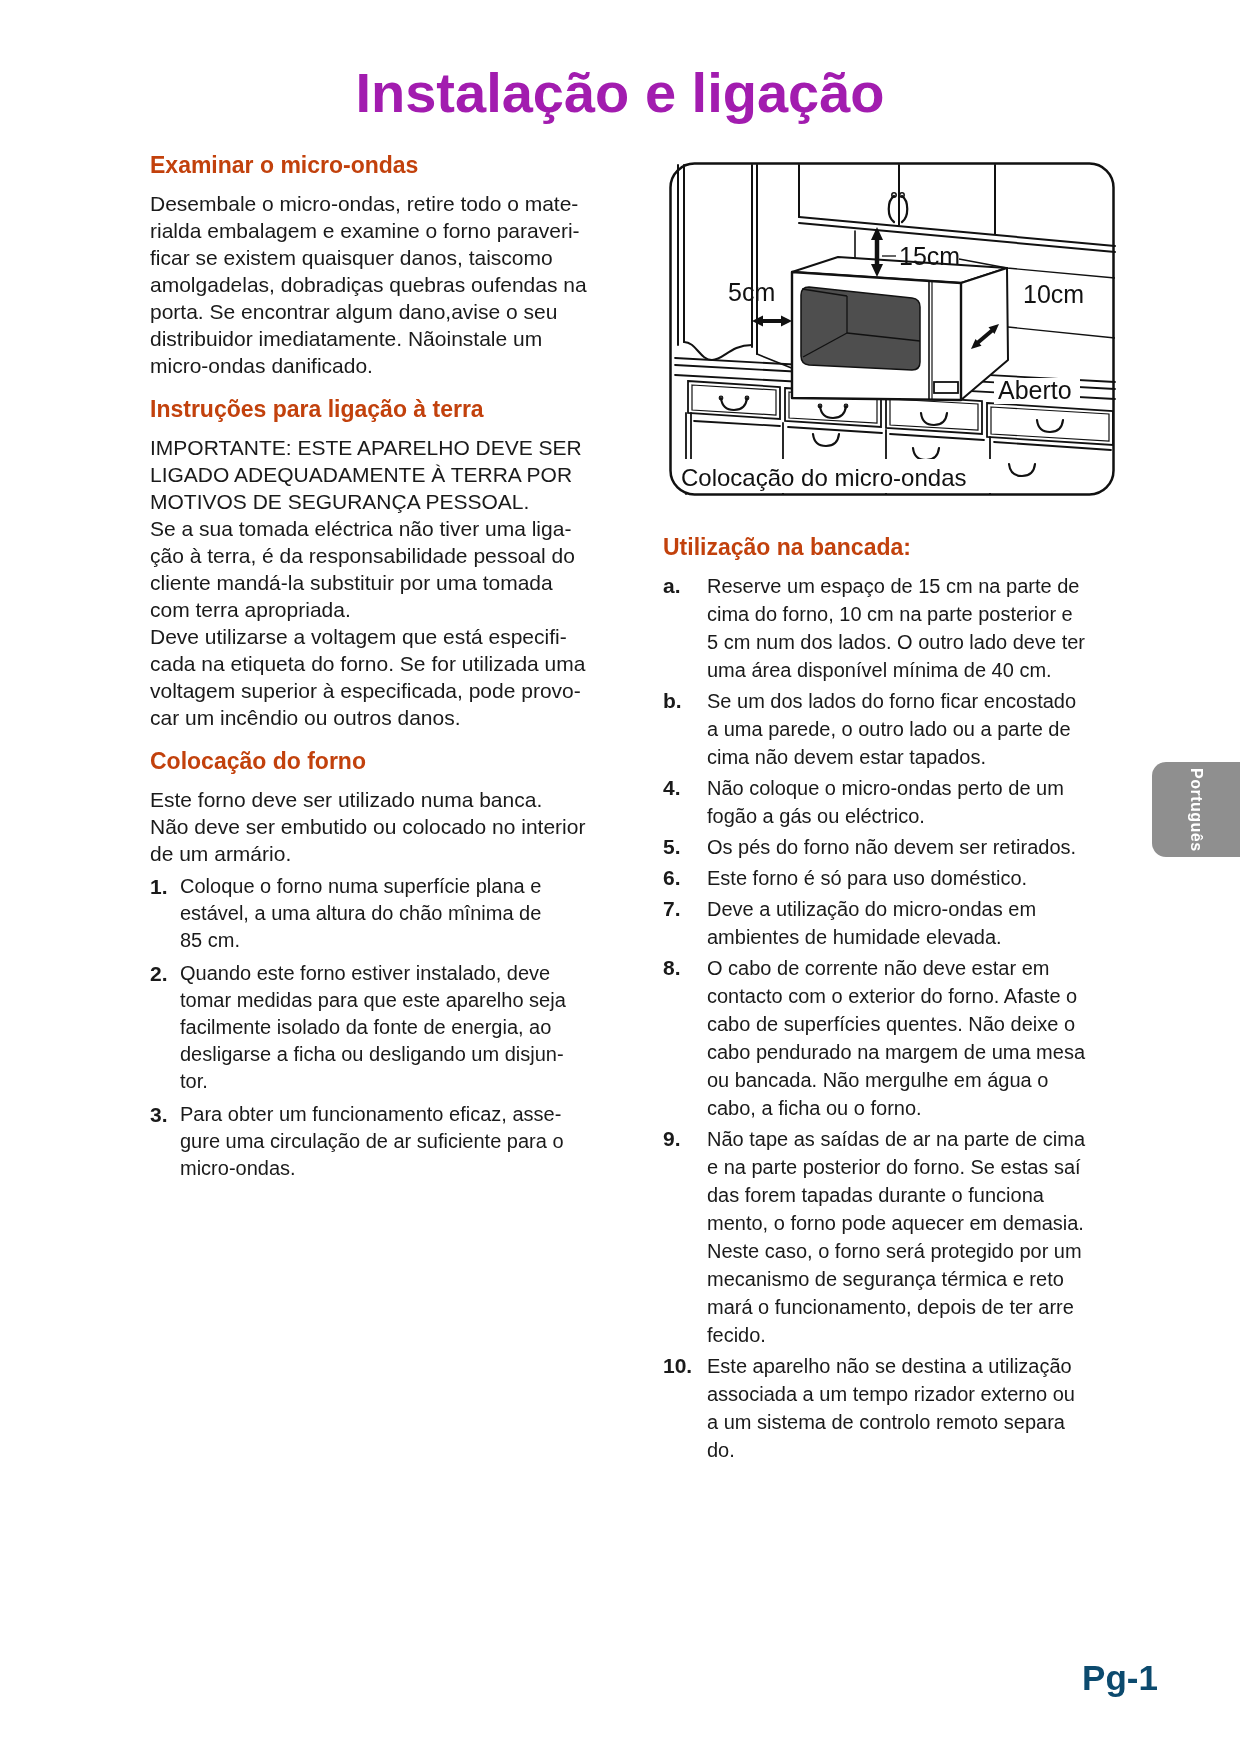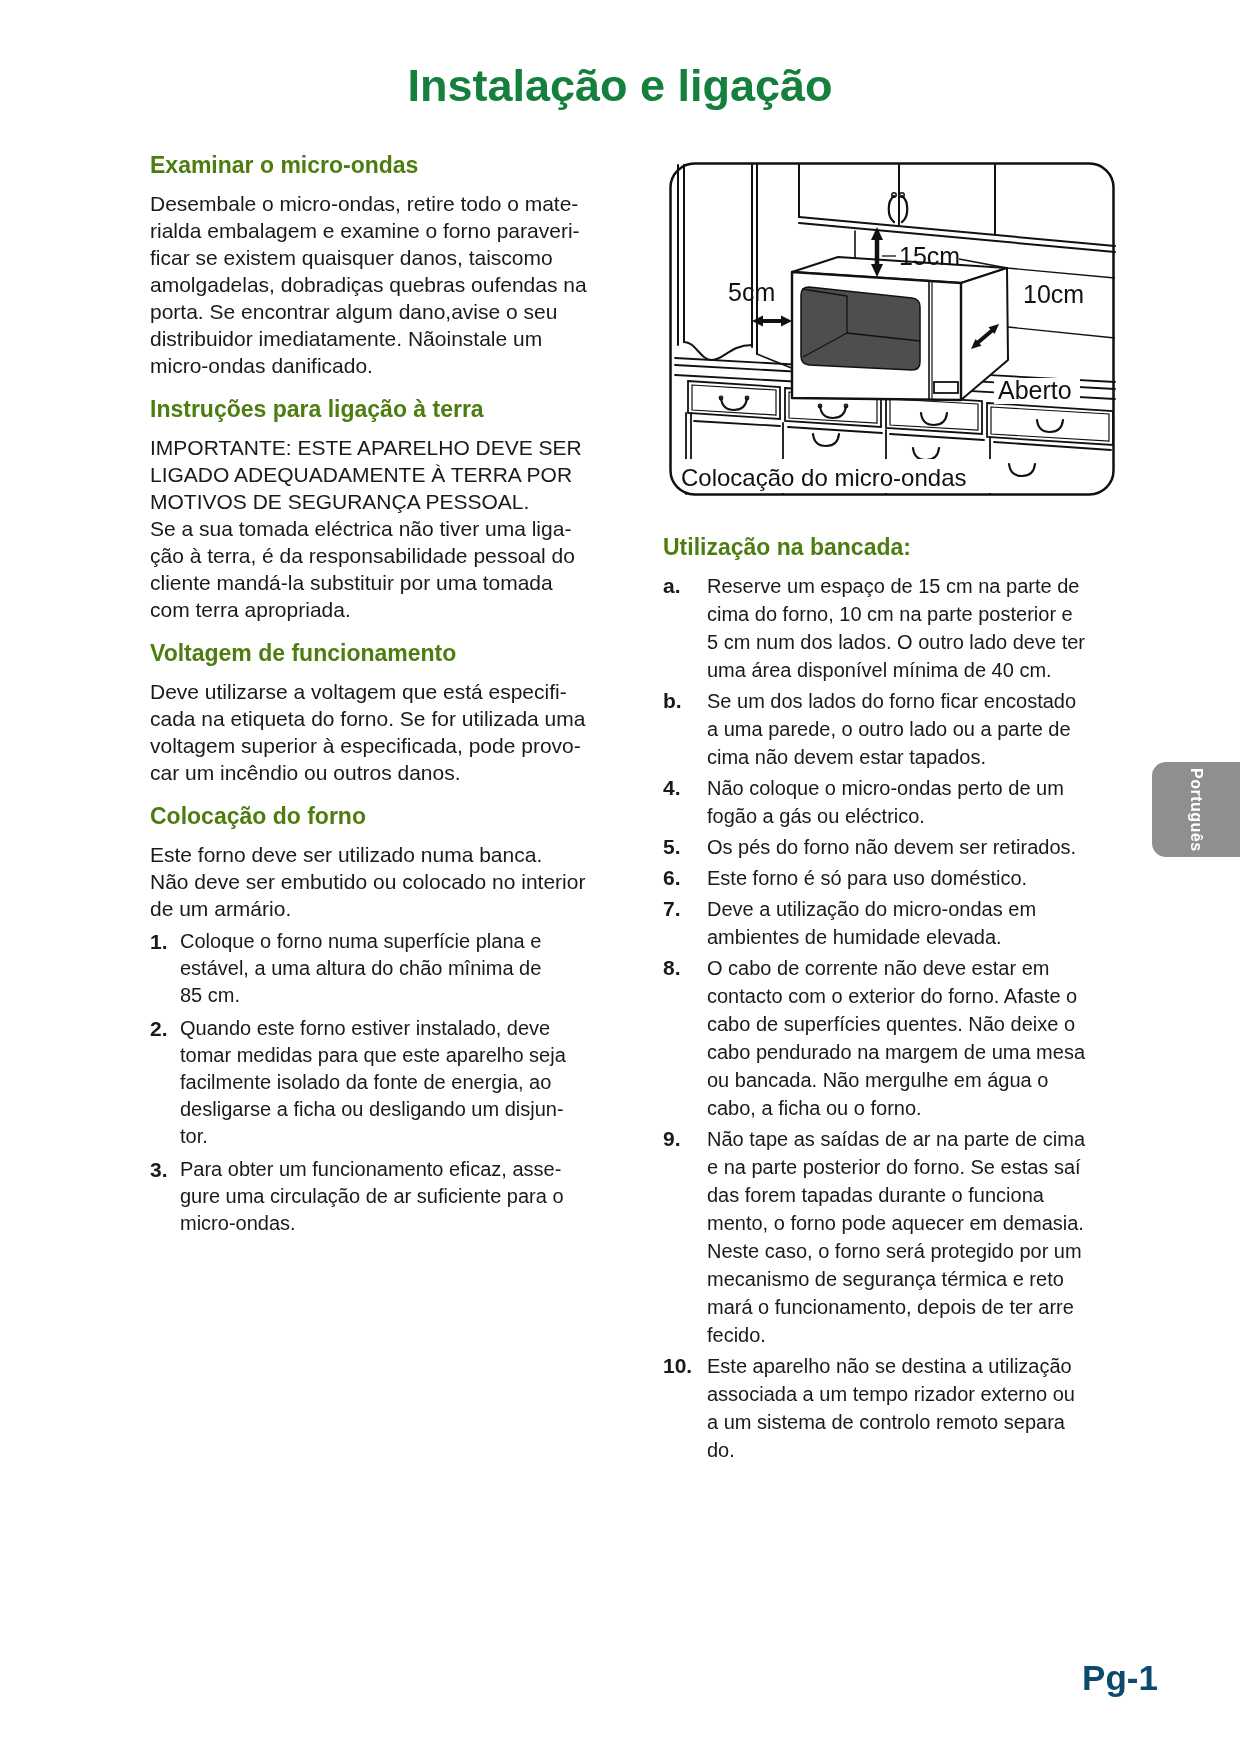--- a/index.html
+++ b/index.html
@@ -3,27 +3,27 @@
 <meta charset="utf-8">
 <style>
   html,body{margin:0;padding:0;background:#ffffff;}
   body{
     width:1240px;height:1755px;position:relative;overflow:hidden;
     font-family:"Liberation Sans","DejaVu Sans",sans-serif;
     color:#1a1a1a;
   }
   .page-title{
     position:absolute;top:60px;left:0;width:1240px;text-align:center;
-    font-size:45px;font-weight:bold;color:#15803d;letter-spacing:0px;
+    font-size:56px;font-weight:bold;color:#a21caf;letter-spacing:0px;
   }
   
   #left-col{position:absolute;left:150px;top:152px;width:470px;}
   #right-col{position:absolute;left:663px;top:534px;width:464px;}
   .sec-heading{
-    font-size:23px;font-weight:bold;color:#4d7c0f;
+    font-size:23px;font-weight:bold;color:#c2410c;
     line-height:27px;margin:17px 0 11px 0;
   }
   #left-col .sec:first-child .sec-heading{margin-top:0;}
   .sec-body{
     font-size:21px;line-height:27px;white-space:pre-line;margin:0;
   }
   .num-list{margin-top:6px;}
   .li{display:flex;margin-top:6px;}
   .li .marker{
     flex:0 0 30px;font-weight:bold;font-size:21px;line-height:27px;
@@ -73,21 +73,20 @@
     <div class="sec-heading">Instruções para ligação à terra</div>
     <div class="sec-body">IMPORTANTE: ESTE APARELHO DEVE SER
 LIGADO ADEQUADAMENTE À TERRA POR
 MOTIVOS DE SEGURANÇA PESSOAL.
 Se a sua tomada eléctrica não tiver uma liga-
 ção à terra, é da responsabilidade pessoal do
 cliente mandá-la substituir por uma tomada
 com terra apropriada.</div>
   </div>
   <div class="sec">
-    <div class="sec-heading">Voltagem de funcionamento</div>
     <div class="sec-body">Deve utilizarse a voltagem que está especifi-
 cada na etiqueta do forno. Se for utilizada uma
 voltagem superior à especificada, pode provo-
 car um incêndio ou outros danos.</div>
   </div>
   <div class="sec">
     <div class="sec-heading">Colocação do forno</div>
     <div class="sec-body">Este forno deve ser utilizado numa banca.
 Não deve ser embutido ou colocado no interior
 de um armário.</div>

